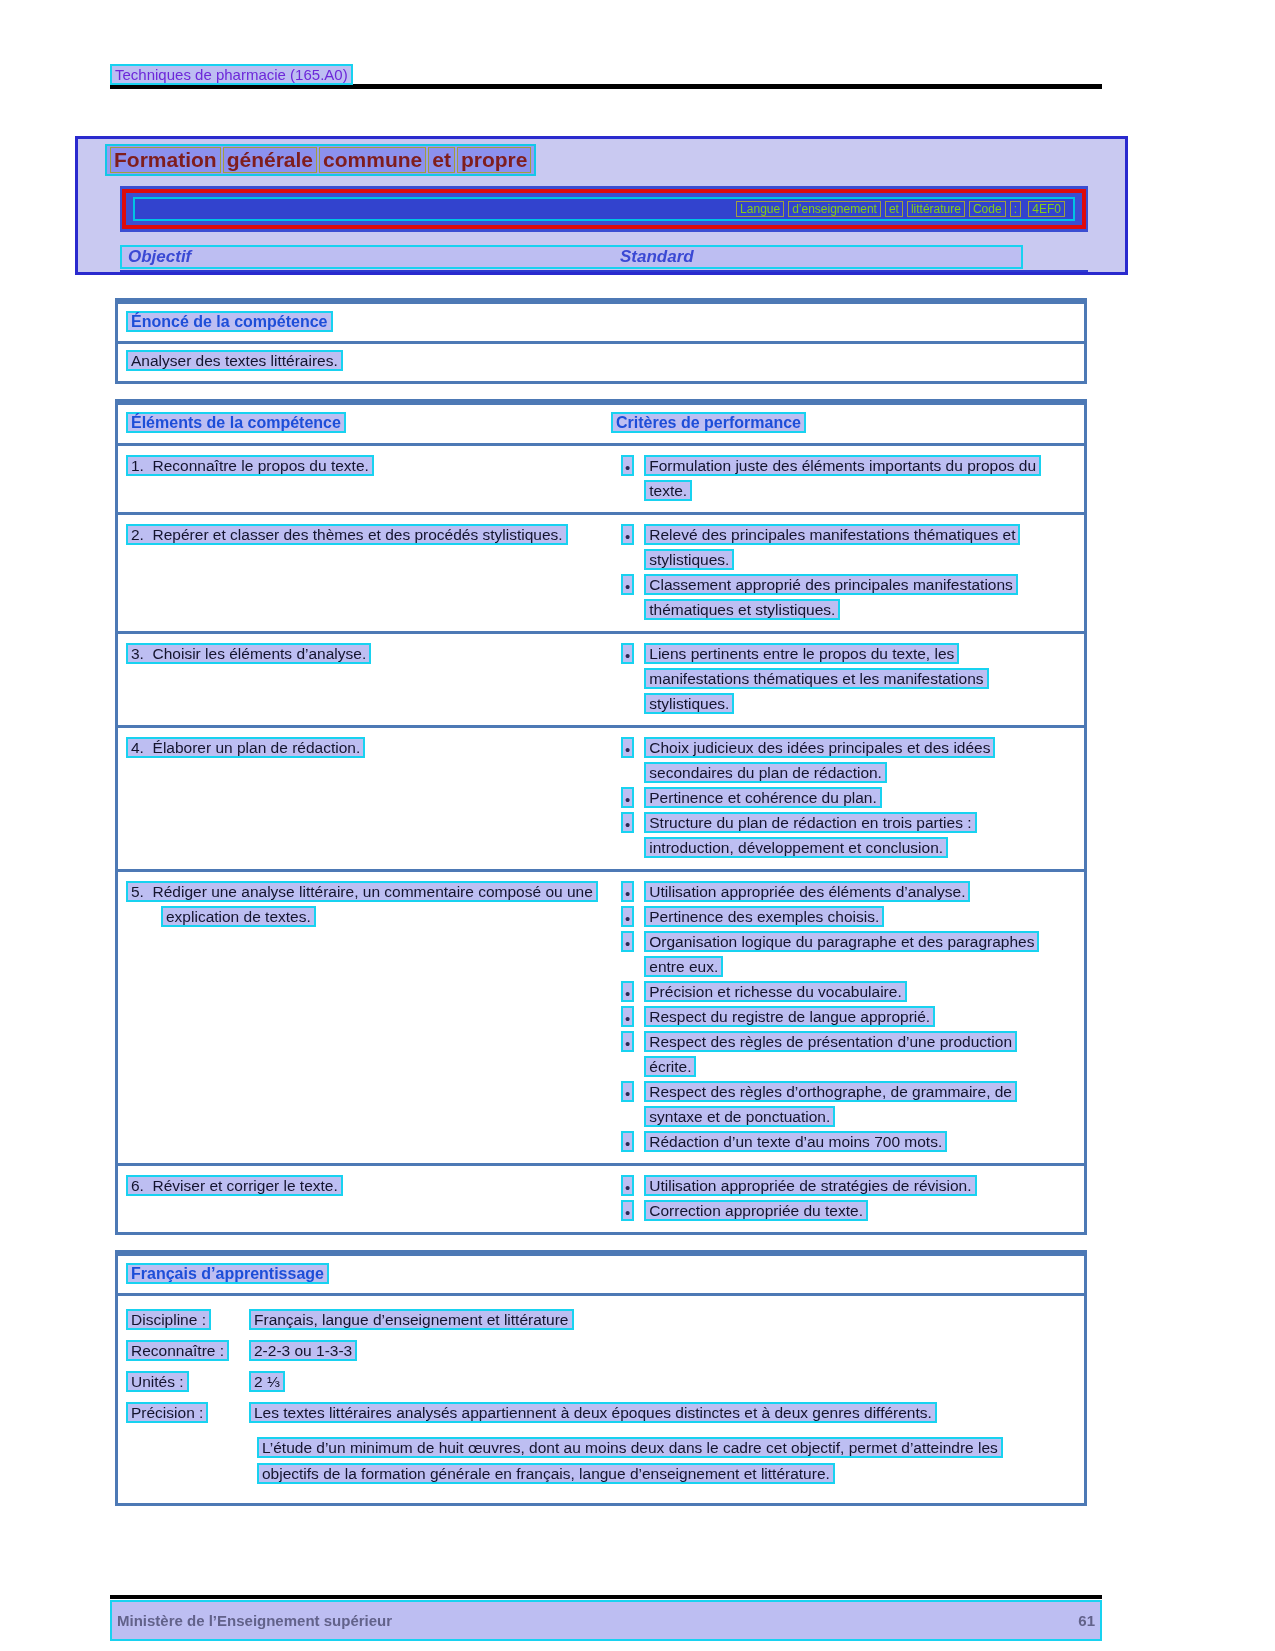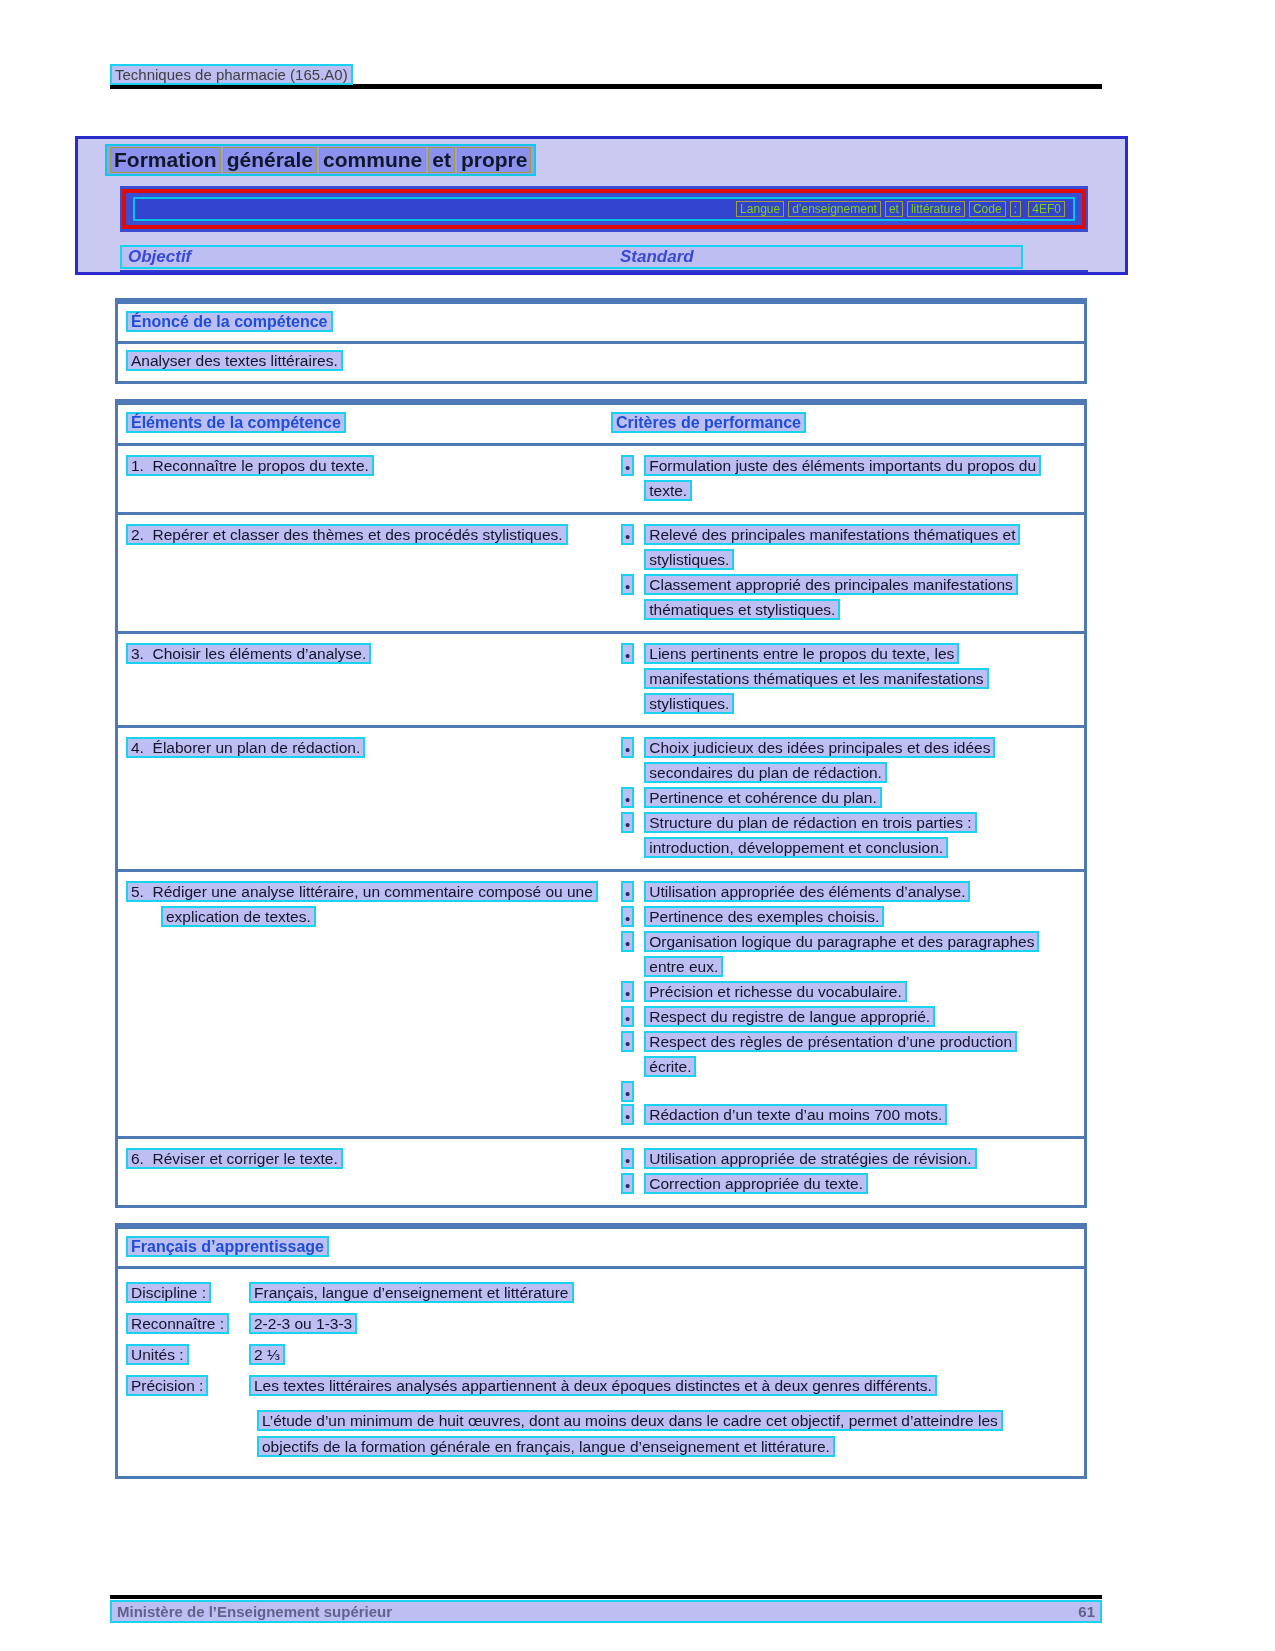--- a/index.html
+++ b/index.html
@@ -7,31 +7,31 @@
   .page {
     position:relative; width:1275px; height:1651px; background:#ffffff;
     font-family:"Liberation Sans", sans-serif; color:#14142e; overflow:hidden;
   }
   .hl {
     background:#bdbef2; border:2px solid #18d2f0; padding:0 3px;
     -webkit-box-decoration-break:clone; box-decoration-break:clone;
   }
   
   .doc-header { margin:66px 0 0 110px; width:992px; }
-  .doc-header .htext { font-size:15px; color:#404040; }
+  .doc-header .htext { font-size:15px; color:#6d28d9; }
   .rule-black { margin-left:110px; width:992px; height:5px; background:#000000; }
   
   .hero {
     margin:47px 0 0 75px; width:1053px; background:#c9c9f1;
     border:3px solid #2a2ace; padding:3px 0 0 0;
   }
   .hero-title { margin:2px 0 10px 27px; display:inline-block; }
   .title-line {
     display:inline-block; border:2px solid #12c8e8; background:#989dee;
-    padding:1px 2px; font-size:21px; font-weight:bold; color:#0f172a;
+    padding:1px 2px; font-size:21px; font-weight:bold; color:#7f1d1d;
   }
   .title-line .wbox { background:#8c91ee; border:1px solid #9f9f3f; padding:0 3px; margin:0 1px; display:inline-block; }
   .banner { margin:0 42px; width:968px; background:#3b4ed2; padding:3px 2px; }
   .banner-red { border:4px solid #de0b0b; padding:4px 7px; }
   .banner-line {
     display:flex; justify-content:flex-end; align-items:center;
     border:2px solid #00c4e4; background:#3243ce; padding:2px 6px;
     font-size:12px; color:#84cc16;
   }
   .banner-line .wbox { border:1px solid #a0a03c; padding:0 3px; margin:0 2px; display:inline-block; }
@@ -70,21 +70,21 @@
   .act-body { padding:6px 8px 14px 8px; font-size:15.5px; }
   .act-row { display:flex; line-height:26px; margin-top:5px; }
   .act-label { width:123px; flex:none; }
   .act-value { max-width:770px; }
   .act-extra { margin:9px 0 2px 131px; max-width:770px; line-height:26px; font-size:15.5px; }
   
   .footer { position:absolute; left:110px; top:1595px; width:992px; }
   .footer .rule { height:4px; background:#000000; margin-bottom:1px; }
   .footer-row {
     display:flex; justify-content:space-between; align-items:center;
-    background:#bdbef2; border:2px solid #18d2f0; padding:1px 5px;
+    background:#bdbef2; border:2px solid #18d2f0; padding:10px 5px;
     font-size:15px; font-weight:bold; color:#62628a;
   }
 </style>
 </head>
 <body>
 
 <div class="page">
 
   <div class="doc-header">
     <span class="htext hl">Techniques de pharmacie (165.A0)</span>
@@ -217,20 +217,21 @@
             <div class="crit">
               <span class="bdot">•</span>
               <div class="ctext-wrap"><span class="hl">Respect du registre de langue approprié.</span></div>
             </div>
             <div class="crit">
               <span class="bdot">•</span>
               <div class="ctext-wrap"><span class="hl">Respect des règles de présentation d’une production écrite.</span></div>
             </div>
             <div class="crit">
               <span class="bdot">•</span>
+              <div class="ctext-wrap"><span class="hl">Respect des règles d’orthographe, de grammaire, de syntaxe et de ponctuation.</span></div>
             </div>
             <div class="crit">
               <span class="bdot">•</span>
               <div class="ctext-wrap"><span class="hl">Rédaction d’un texte d’au moins 700 mots.</span></div>
             </div>
           </div>
         </div>
         <div class="el-row">
           <div class="el-left">
             <div class="el-ntext"><span class="hl">6.&nbsp;&nbsp;Réviser et corriger le texte.</span></div>

